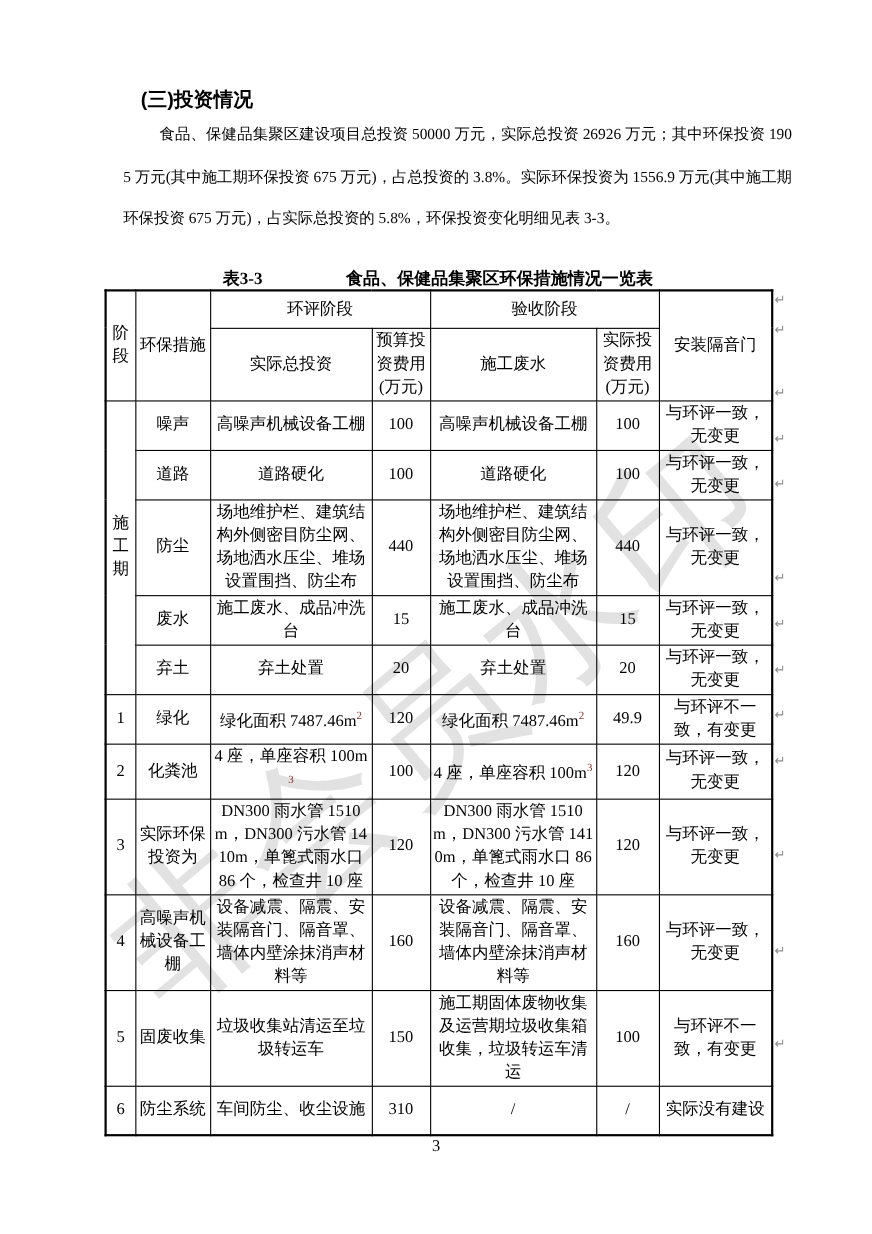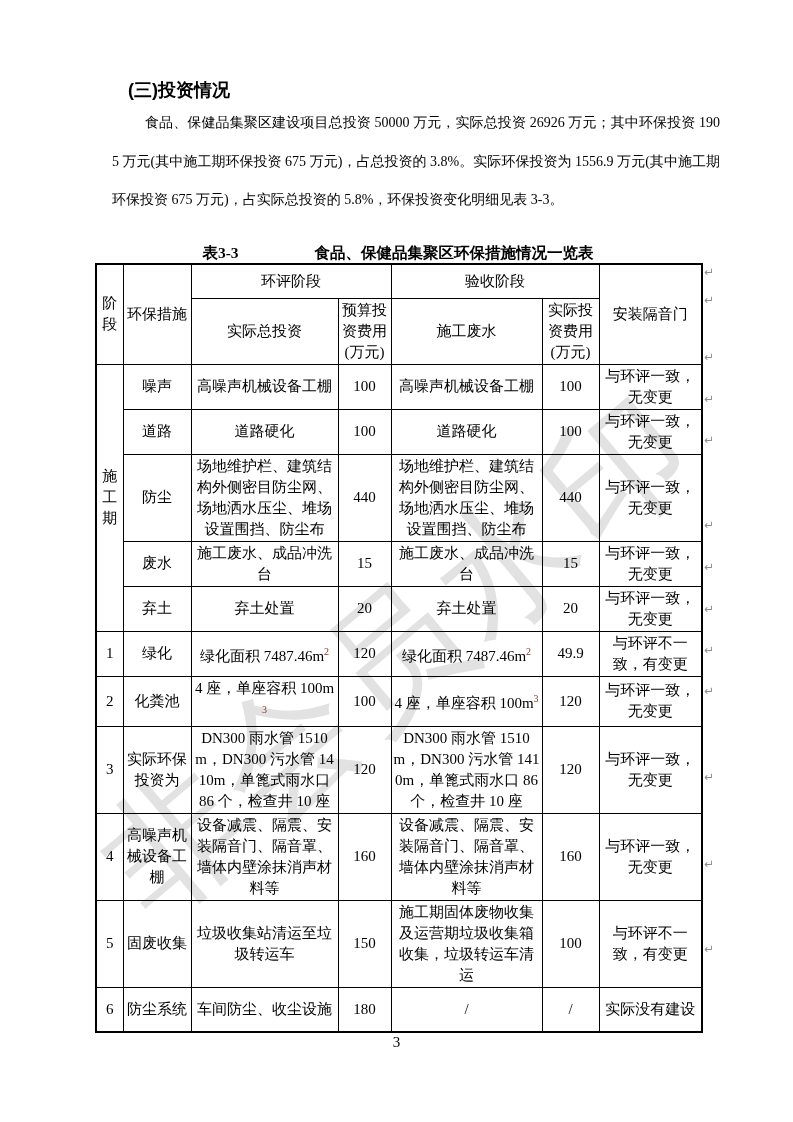--- a/index.html
+++ b/index.html
@@ -186,21 +186,21 @@
         <td>垃圾收集站清运至垃圾转运车</td>
         <td>150</td>
         <td>施工期固体废物收集及运营期垃圾收集箱收集，垃圾转运车清运</td>
         <td>100</td>
         <td>与环评不一致，有变更</td>
       </tr>
       <tr style="height:45px">
         <td>6</td>
         <td>防尘系统</td>
         <td>车间防尘、收尘设施</td>
-        <td>180</td>
+        <td>310</td>
         <td>/</td>
         <td>/</td>
         <td>实际没有建设</td>
       </tr>
     </tbody>
   </table>
 
   <span class="pilcrow" style="top:266px">↵</span>
   <span class="pilcrow" style="top:294px">↵</span>
   <span class="pilcrow" style="top:351px">↵</span>

